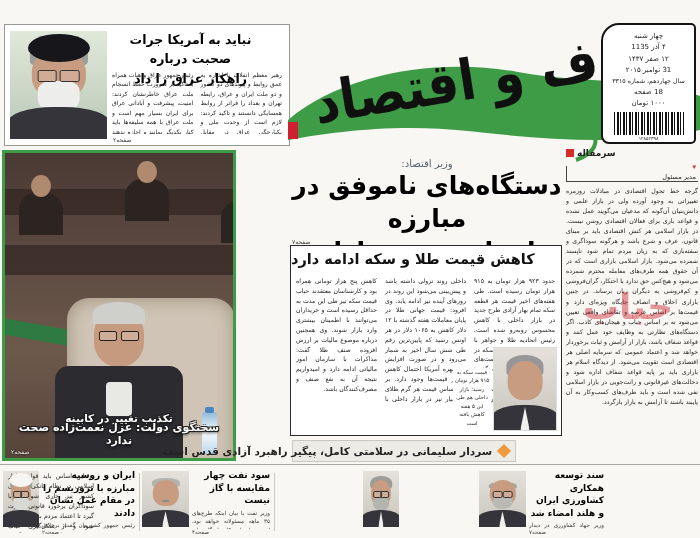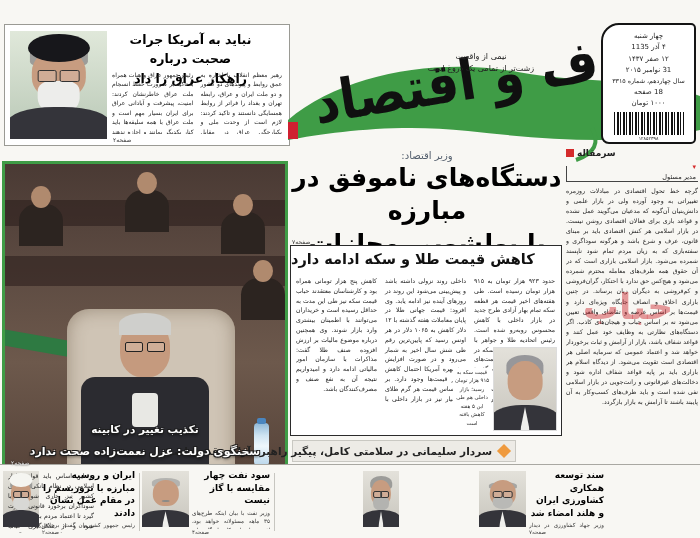--- a/index.html
+++ b/index.html
@@ -53,21 +53,21 @@
            font-size:8px;line-height:1.55;color:#222;}
   .datebox{position:absolute;right:4px;top:23px;width:95px;height:121px;background:#fff;
            border:2px solid #141414;border-radius:18px 5px 5px 8px;text-align:center;
            font-size:7px;line-height:1.62;padding-top:6px;box-sizing:border-box;color:#222;}
   .datebox .issue{font-size:6.3px;}
   .barcode{width:70px;height:23px;margin:3px auto 0;
            background:repeating-linear-gradient(90deg,#111 0 1px,#fff 1px 3px,#111 3px 5px,#fff 5px 6px);}
   .barcode-digits{font-size:4.6px;letter-spacing:3px;color:#222;}
 
   
-  .photo-main{position:absolute;left:2px;top:161px;width:286px;height:311px;border:3px solid #3f9c46;
+  .photo-main{position:absolute;left:2px;top:150px;width:234px;height:311px;border:3px solid #3f9c46;
               box-sizing:border-box;background:linear-gradient(180deg,#4a3a34 0%,#5d4b42 35%,#6d594c 65%,#57443a 100%);overflow:hidden;}
   .pm-row{position:absolute;left:0;right:0;background:rgba(40,28,25,.55);}
   .pm-row.r1{top:36px;height:26px;} .pm-row.r2{top:92px;height:30px;}
   .pm-person{position:absolute;width:44px;height:60px;}
   .pm-person .b{position:absolute;left:0;right:0;bottom:0;height:70%;background:#2c2420;border-radius:40% 40% 0 0;}
   .pm-person .h{position:absolute;left:50%;top:0;width:20px;height:22px;transform:translateX(-50%);
                 background:#b08a6e;border-radius:50%;}
   .pm-desk{position:absolute;left:-24px;bottom:118px;width:110px;height:16px;background:#2e7a42;transform:rotate(10deg);}
   .pm-chair{position:absolute;left:62px;bottom:-12px;width:168px;height:172px;background:#cfc4b5;
             border-radius:22px 22px 0 0;box-shadow:inset 0 0 18px rgba(90,70,50,.45);}
@@ -87,21 +87,21 @@
             background:linear-gradient(180deg,#8fb8d8 0%,#cfe4f2 30%,#eef6fb 55%,#bcd8ec 100%);border-radius:4px 4px 3px 3px;}
   .pm-bottle::before{content:"";position:absolute;left:3px;top:-5px;width:9px;height:6px;background:#4a86c0;border-radius:2px;}
   .pm-caption{position:absolute;left:0;right:0;text-align:center;color:#fff;font-weight:900;z-index:6;
             text-shadow:1px 1px 0 #1d1d1d,-1px -1px 0 #1d1d1d,1px -1px 0 #1d1d1d,-1px 1px 0 #1d1d1d,0 2px 3px rgba(0,0,0,.6);}
   .pm-cap1{bottom:34px;font-size:10.5px;}
   .pm-cap2{bottom:11px;font-size:11px;letter-spacing:-.3px;}
   .pm-pageref{position:absolute;left:6px;bottom:3px;color:#eee;font-size:6px;z-index:6;text-shadow:0 0 2px #000;}
 
   
   .centercol{position:absolute;left:290px;top:148px;width:274px;height:316px;}
-  .kicker{text-align:center;font-size:10px;color:#55606e;margin-top:2px;}
+  .kicker{text-align:center;font-size:10px;color:#55606e;margin-top:10px;}
   .main-headline{text-align:center;font-weight:900;font-size:25px;line-height:1.32;color:#000;letter-spacing:-.5px;}
   .main-pageref{position:absolute;left:2px;top:90px;}
   .goldbox{position:absolute;left:0;right:2px;top:97px;height:191px;border:1px solid #2b2b2b;background:#fff;box-sizing:border-box;}
   .gold-head{text-align:left;font-weight:900;font-size:14.5px;padding:5px 0 4px;color:#111;}
   .gold-body{position:absolute;top:30px;bottom:4px;left:5px;right:6px;overflow:hidden;
              column-count:3;column-gap:8px;font-size:6.2px;line-height:1.58;text-align:justify;color:#222;}
   .gold-photo{position:absolute;left:auto;right:4px;bottom:4px;width:62px;height:82px;z-index:3;border:1px solid #ddd;}
   .gold-caption{position:absolute;right:70px;bottom:8px;width:38px;font-size:5.3px;line-height:1.6;
              text-align:center;background:#fff;z-index:3;color:#333;}
   .strip{position:absolute;left:2px;right:48px;bottom:2px;height:22px;background:#edebe6;border:1px solid #c9c8c2;
@@ -159,24 +159,20 @@
     <div class="pageref lead-pageref">صفحه۲</div>
   </div>
 
   <div class="masthead">
     <svg width="410" height="175" viewBox="0 0 410 175">
       <path d="M-2,120 C55,72 150,58 228,72 C300,85 355,76 410,96 L410,130 C340,146 258,140 178,131 C108,123 40,132 -2,140 Z" fill="#3f9c46"></path>
       <rect x="-2" y="122" width="10" height="17" fill="#cf2030"></rect>
       <path d="M302,128 q12,22 -16,32" stroke="#3f9c46" stroke-width="4" fill="none"></path>
       <text x="200" y="96" text-anchor="middle" transform="rotate(-9 200 96)" font-size="56" font-weight="bold" fill="#101010" textLength="350" lengthAdjust="spacingAndGlyphs" font-family="DejaVu Sans, Liberation Sans, sans-serif">هدف و اقتصاد</text>
     </svg>
-    <div class="tagline">
-      <span>نیمی از واقعیت</span><br>
-      <span>زشت‌تر از تمامی یک دروغ است</span>
-    </div>
     <div class="datebox">
       <div>چهار شنبه</div>
       <div>۴ آذر 1135</div>
       <div>۱۲ صفر ۱۴۳۷</div>
       <div>31 نوامبر ۲۰۱۵</div>
       <div class="issue">سال چهاردهم، شماره ۳۳۱۵</div>
       <div>18 صفحه</div>
       <div>۱۰۰۰ تومان</div>
       <div class="barcode"></div>
       <div class="barcode-digits">۱۲۸۵۲۳۹۸</div>

